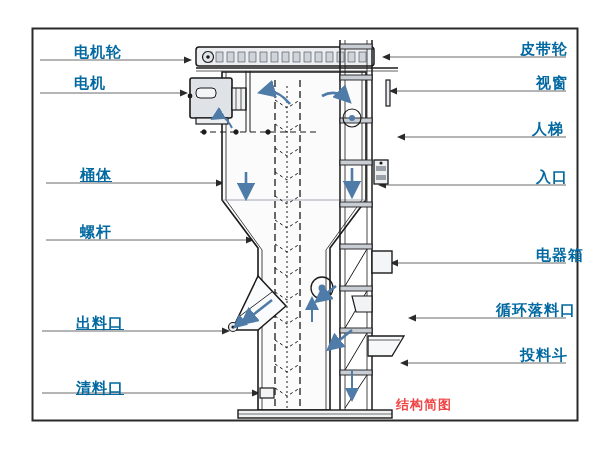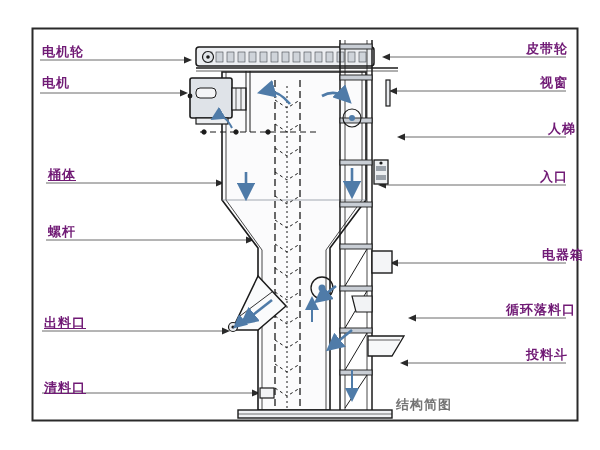--- a/index.html
+++ b/index.html
@@ -22,35 +22,36 @@
     height: 450px;
   }
   #diagram-svg {
     position: absolute;
     left: 0;
     top: 0;
   }
   .lbl {
     position: absolute;
     font-family: "DejaVu Sans", "Liberation Sans", sans-serif;
-    font-size: 13px;
+    font-size: 15px;
     font-weight: bold;
-    color: #701a75;
+    color: #0369a1;
     letter-spacing: 1px;
     white-space: nowrap;
     line-height: 1;
+    margin-left: 32px;
   }
   .lbl-left  { text-align: left; }
   .lbl-right { text-align: right; }
   .caption {
     position: absolute;
     font-family: "DejaVu Sans", "Liberation Sans", sans-serif;
     font-size: 13px;
     font-weight: bold;
-    color: #737373;
+    color: #ef4444;
     letter-spacing: 1px;
     white-space: nowrap;
   }
 </style>
 </head>
 <body>
 
 <div id="diagram-root">
 
   <svg id="diagram-svg" width="600" height="450" viewBox="0 0 600 450">
@@ -294,21 +295,21 @@
 
   <div class="lbl lbl-left" style="left:42px;  top:45px;">电机轮</div>
   <div class="lbl lbl-left" style="left:42px;  top:76px;text-align:right;">电机</div>
   <div class="lbl lbl-left" style="left:48px;  top:168px;text-decoration:underline;">桶体</div>
   <div class="lbl lbl-left" style="left:48px;  top:225px;text-align:right;">螺杆</div>
   <div class="lbl lbl-left" style="left:44px;  top:316px;text-decoration:underline;">出料口</div>
   <div class="lbl lbl-left" style="left:44px;  top:381px;text-decoration:underline;">清料口</div>
 
   <div class="lbl lbl-right" style="right:32px; top:42px;">皮带轮</div>
   <div class="lbl lbl-right" style="right:32px; top:76px;">视窗</div>
-  <div class="lbl lbl-right" style="right:24px; top:122px;text-align:center;">人梯</div>
+  <div class="lbl lbl-right" style="right:36px; top:122px;text-align:center;">人梯</div>
   <div class="lbl lbl-right" style="right:32px; top:170px;">入口</div>
   <div class="lbl lbl-right" style="right:16px; top:248px;">电器箱</div>
   <div class="lbl lbl-right" style="right:24px; top:303px;">循环落料口</div>
   <div class="lbl lbl-right" style="right:32px; top:348px;">投料斗</div>
 
   <div class="caption" style="left:396px; top:396px;">结构简图</div>
 
 </div>
 
 </body></html>

